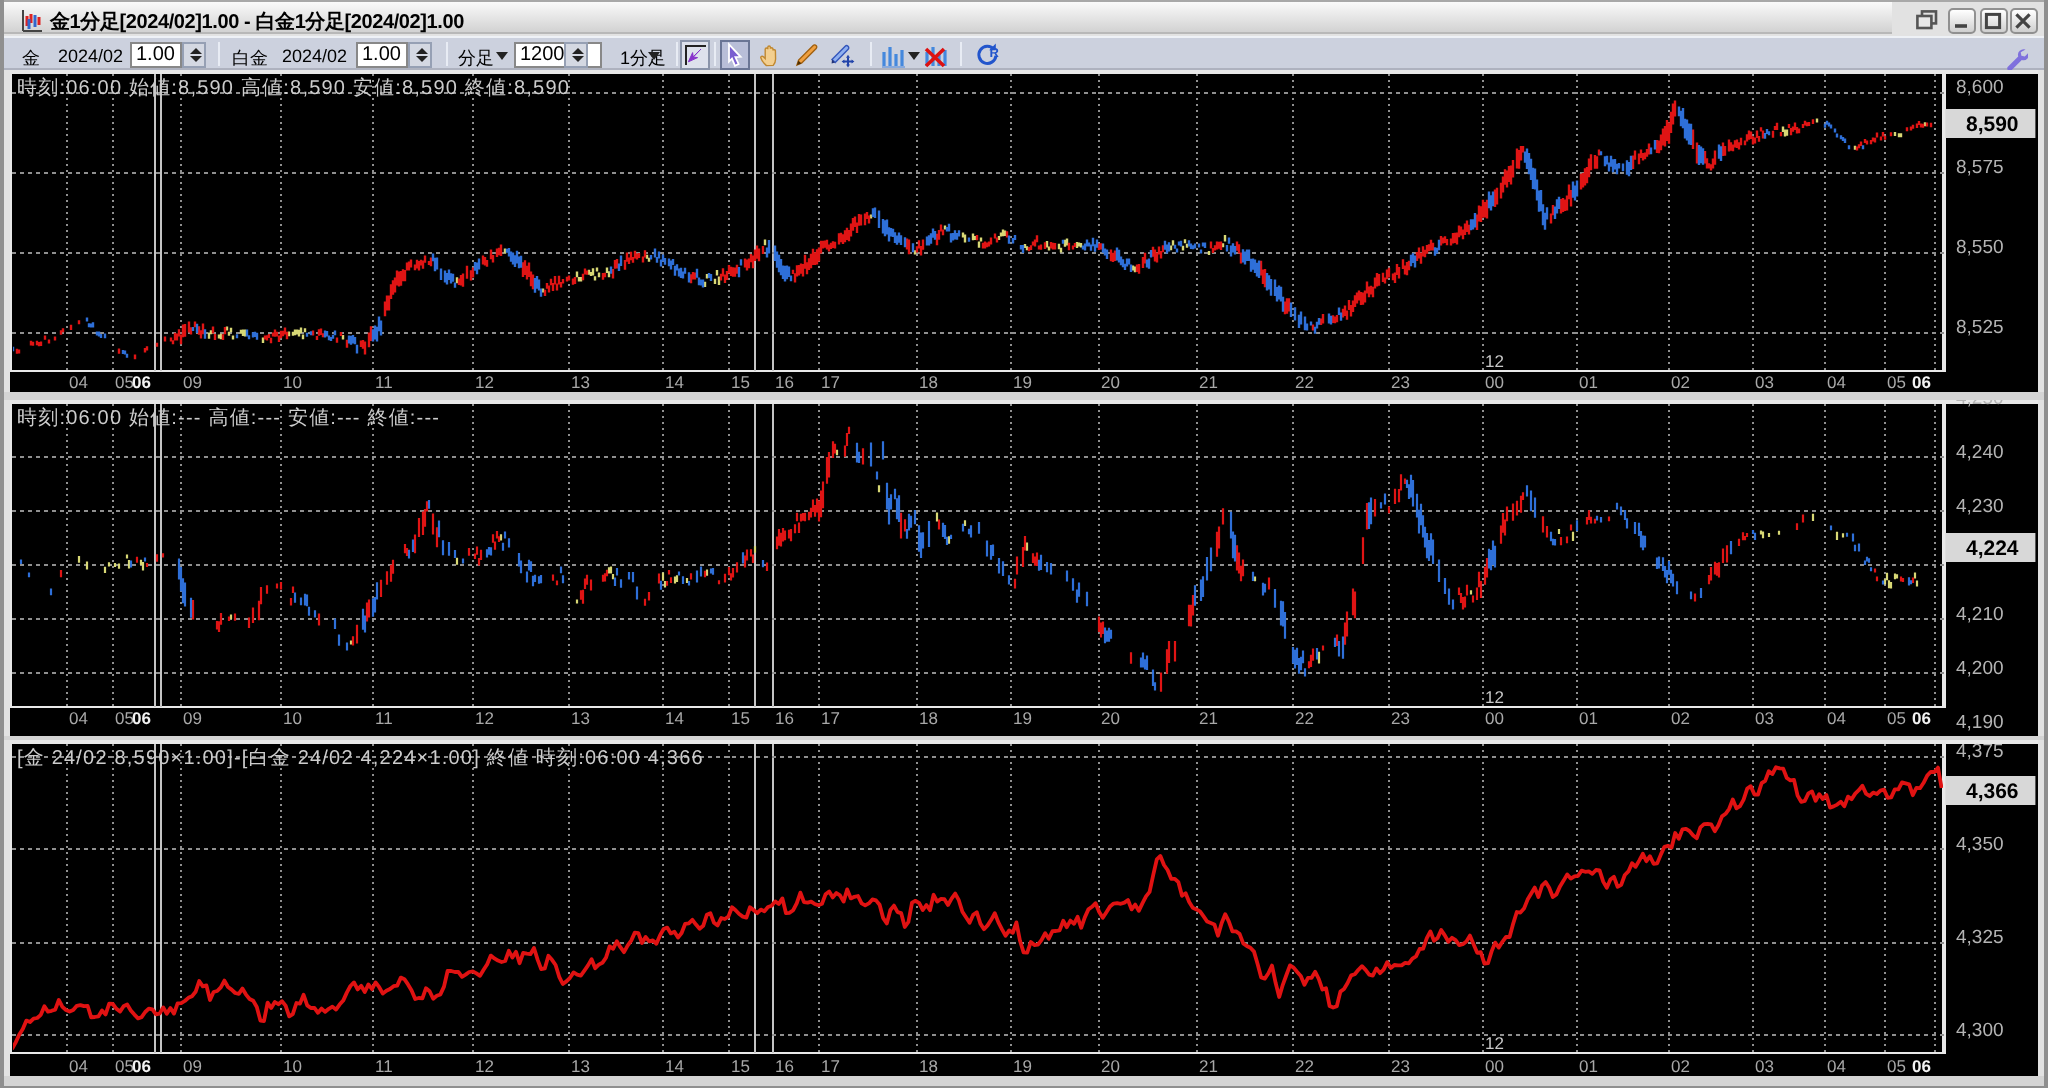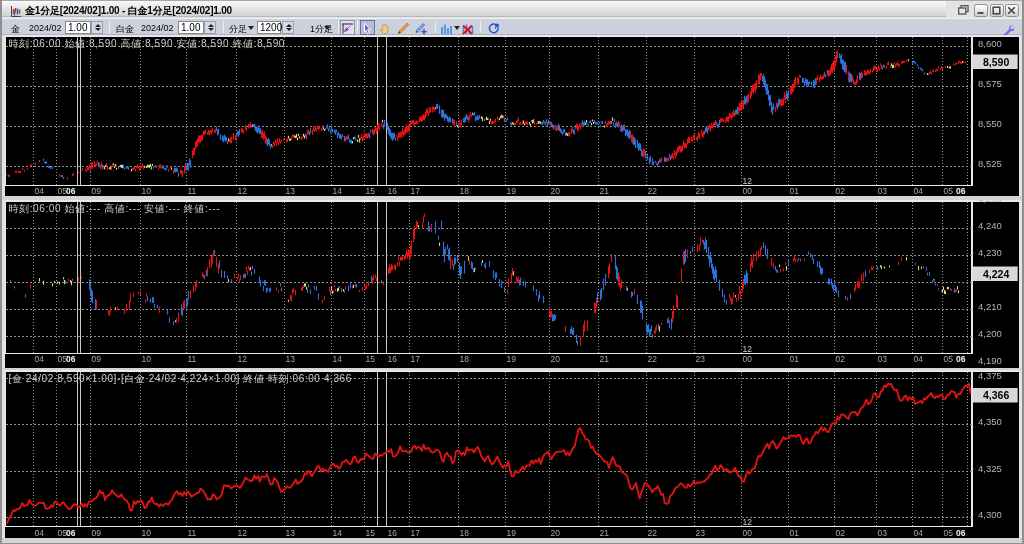--- a/index.html
+++ b/index.html
@@ -88,21 +88,21 @@
       <span class="tl" style="left:114px">白金</span>
       <span class="tl" style="left:139px">2024/02</span>
       <div class="fld" style="left:176px;width:26px">1.00</div>
       <div class="spb" style="left:202px">
         <i class="tu"></i>
         <i class="td"></i>
       </div>
       <div class="vsep" style="left:221px"></div>
       <span class="tl" style="left:227px">分足</span>
       <i class="dda" style="left:246px"></i>
-      <div class="fld" style="left:255px;width:24px">1200</div>
+      <div class="fld" style="left:255px;width:44px">1200</div>
       <div class="spb" style="left:280px">
         <i class="tu"></i>
         <i class="td"></i>
       </div>
       <span class="tl" style="left:308px">1分足</span>
       <i class="dda" style="left:322px"></i>
       <div class="vsep" style="left:336px"></div>
       <div class="tbtn prs" style="left:338px"><svg width="13" height="13" viewBox="0 0 13 13" style="">
           <path d="M2 1.5v10M1.5 2h10.5" stroke="#222" fill="none"></path>
           <path d="M9.5 3.5 5.6 7.4l-.3-2.1-2.1 4.6 4.6-2.1-2.1-.3z" fill="#8833cc" stroke="#8833cc" stroke-width="0.5"></path>

